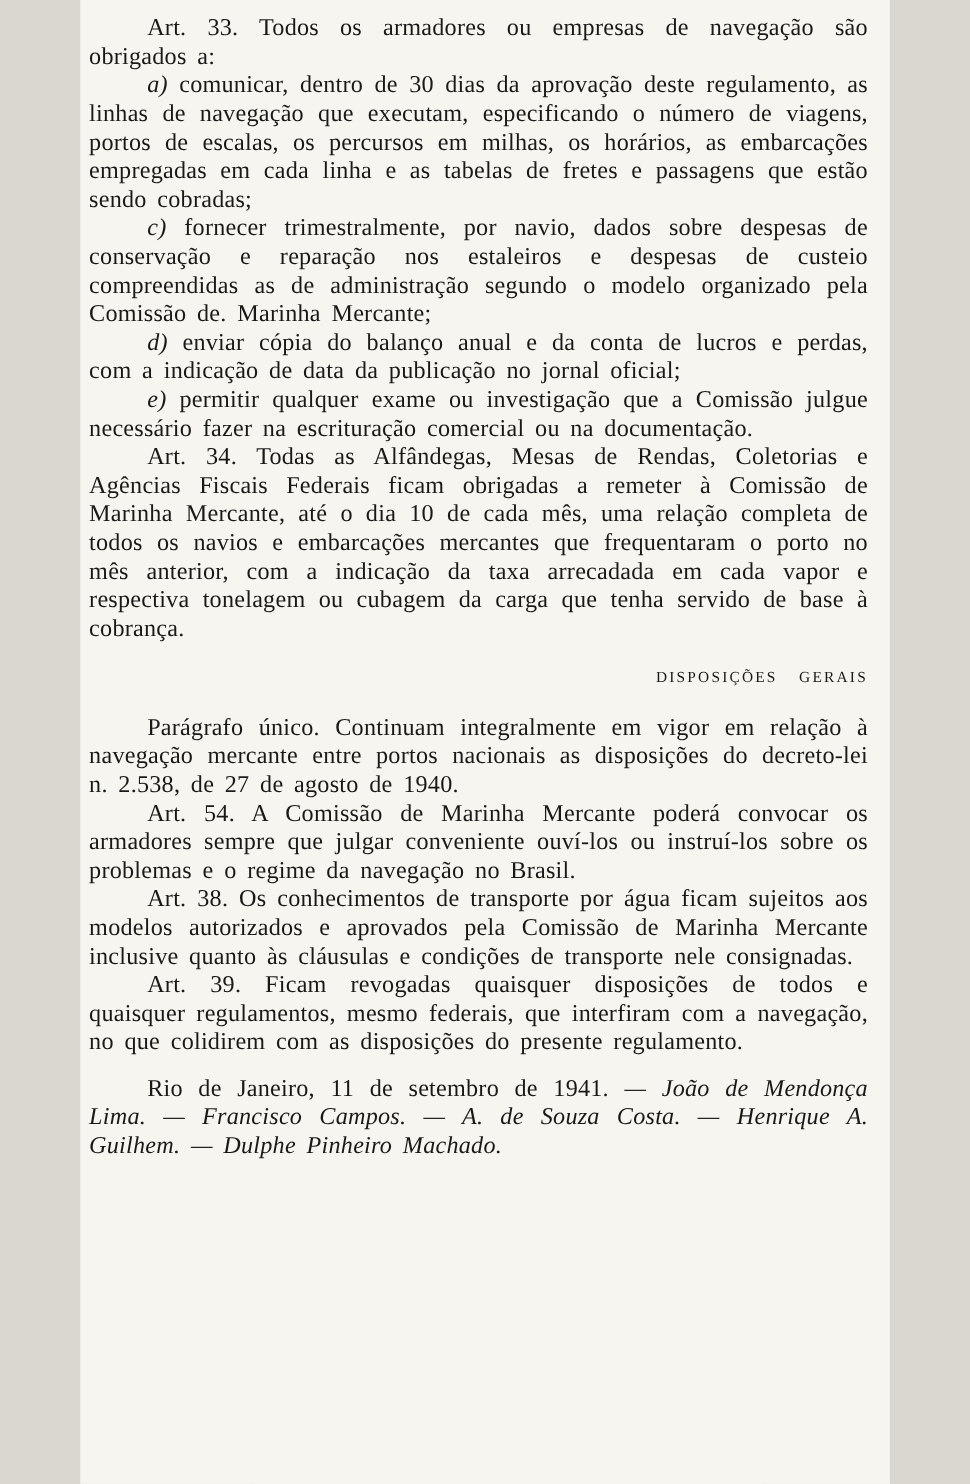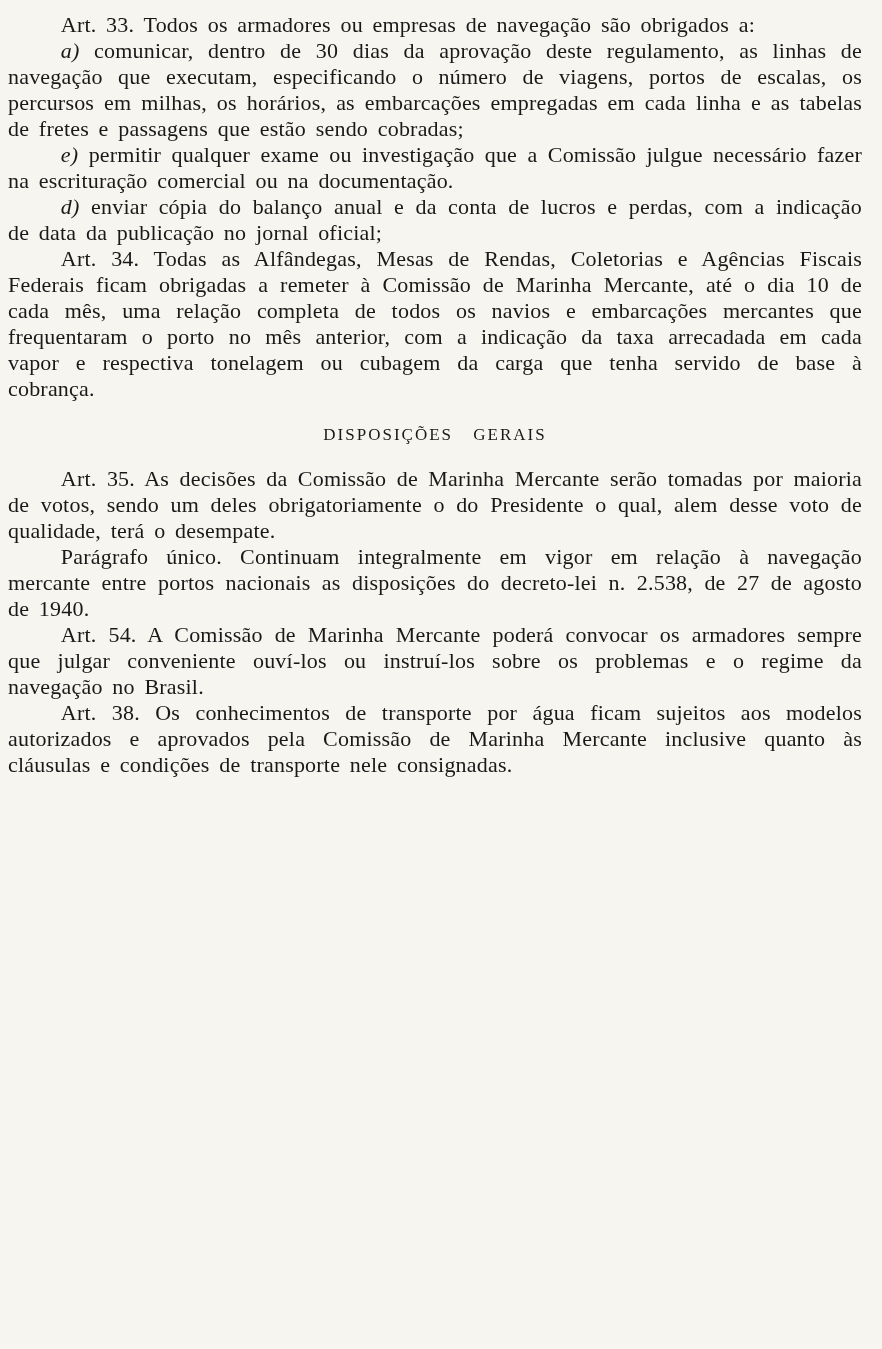--- a/index.html
+++ b/index.html
@@ -1,21 +1,21 @@
 <!DOCTYPE html>
 <html><head>
 <meta charset="utf-8">
 <style>
   html, body {
     margin: 0;
     padding: 0;
     background: #d9d7d0;
   }
   .page {
-    width: 882px;
+    width: 736px;
     min-height: 1349px;
     margin: 0 auto;
     box-sizing: border-box;
     background: #f6f5ef;
     color: #191919;
     font-family: "Liberation Serif", "DejaVu Serif", serif;
     font-size: 22px;
     line-height: 26px;
     padding: 12px 20px 24px 8px;
     text-align: justify;
@@ -23,23 +23,23 @@
     letter-spacing: 0.2px;
   }
   .page p {
     margin: 0;
     text-indent: 2.4em;
   }
   .page p.gap {
     margin-top: 0;
   }
   .heading {
-    text-align: center;
+    text-align: right;
     text-indent: 0 !important;
-    font-size: 17px;
+    font-size: 14px;
     letter-spacing: 2px;
     word-spacing: 14px;
     margin-top: 20px !important;
     margin-bottom: 18px !important;
   }
   .it {
     font-style: italic;
   }
   .sig {
     margin-top: 16px !important;
@@ -48,33 +48,35 @@
 </head>
 <body>
 
 <div class="page">
 
   <p>Art. 33. Todos os armadores ou empresas de navegação são obrigados a:</p>
 
   <p><span class="it">a)</span> <span>comunicar, dentro de 30 dias da aprovação deste regulamento, as linhas de navegação que executam, especificando o número de viagens, portos de escalas, os percursos em milhas, os horários, as embarcações empregadas em cada linha e as tabelas de fretes e passagens que estão sendo cobradas;</span></p>
 
 
+  <p><span class="it">c)</span> <span>fornecer trimestralmente, por navio, dados sobre despesas de conservação e reparação nos estaleiros e despesas de custeio compreendidas as de administração segundo o modelo organizado pela Comissão de. Marinha Mercante;</span></p>
+
+  <p><span class="it">d)</span> <span>enviar cópia do balanço anual e da conta de lucros e perdas, com a indicação de data da publicação no jornal oficial;</span></p>
 
   <p><span class="it">e)</span> <span>permitir qualquer exame ou investigação que a Comissão julgue necessário fazer na escrituração comercial ou na documentação.</span></p>
-
-  <p><span class="it">d)</span> <span>enviar cópia do balanço anual e da conta de lucros e perdas, com a indicação de data da publicação no jornal oficial;</span></p>
 
   <p class="gap">Art. 34. Todas as Alfândegas, Mesas de Rendas, Coletorias e Agências Fiscais Federais ficam obrigadas a remeter à Comissão de Marinha Mercante, até o dia 10 de cada mês, uma relação completa de todos os navios e embarcações mercantes que frequentaram o porto no mês anterior, com a indicação da taxa arrecadada em cada vapor e respectiva tonelagem ou cubagem da carga que tenha servido de base à cobrança.</p>
 
   <p class="heading">DISPOSIÇÕES GERAIS</p>
 
-  <p>Art. 35. As decisões da Comissão de Marinha Mercante serão tomadas por maioria de votos, sendo um deles obrigatoriamente o do Presidente o qual, alem desse voto de qualidade, terá o desempate.</p>
 
 
   <p>Parágrafo único. Continuam integralmente em vigor em relação à navegação mercante entre portos nacionais as disposições do decreto-lei n. 2.538, de 27 de agosto de 1940.</p>
 
   <p>Art. 54. A Comissão de Marinha Mercante poderá convocar os armadores sempre que julgar conveniente ouví-los ou instruí-los sobre os problemas e o regime da navegação no Brasil.</p>
 
   <p>Art. 38. Os conhecimentos de transporte por água ficam sujeitos aos modelos autorizados e aprovados pela Comissão de Marinha Mercante inclusive quanto às cláusulas e condições de transporte nele consignadas.</p>
 
+  <p>Art. 39. Ficam revogadas quaisquer disposições de todos e quaisquer regulamentos, mesmo federais, que interfiram com a navegação, no que colidirem com as disposições do presente regulamento.</p>
 
+  <p class="sig"><span>Rio de Janeiro, 11 de setembro de 1941.</span> <span class="it">— João de Mendonça Lima. — Francisco Campos. — A. de Souza Costa. — Henrique A. Guilhem. — Dulphe Pinheiro Machado.</span></p>
 
 </div>
 
 </body></html>

